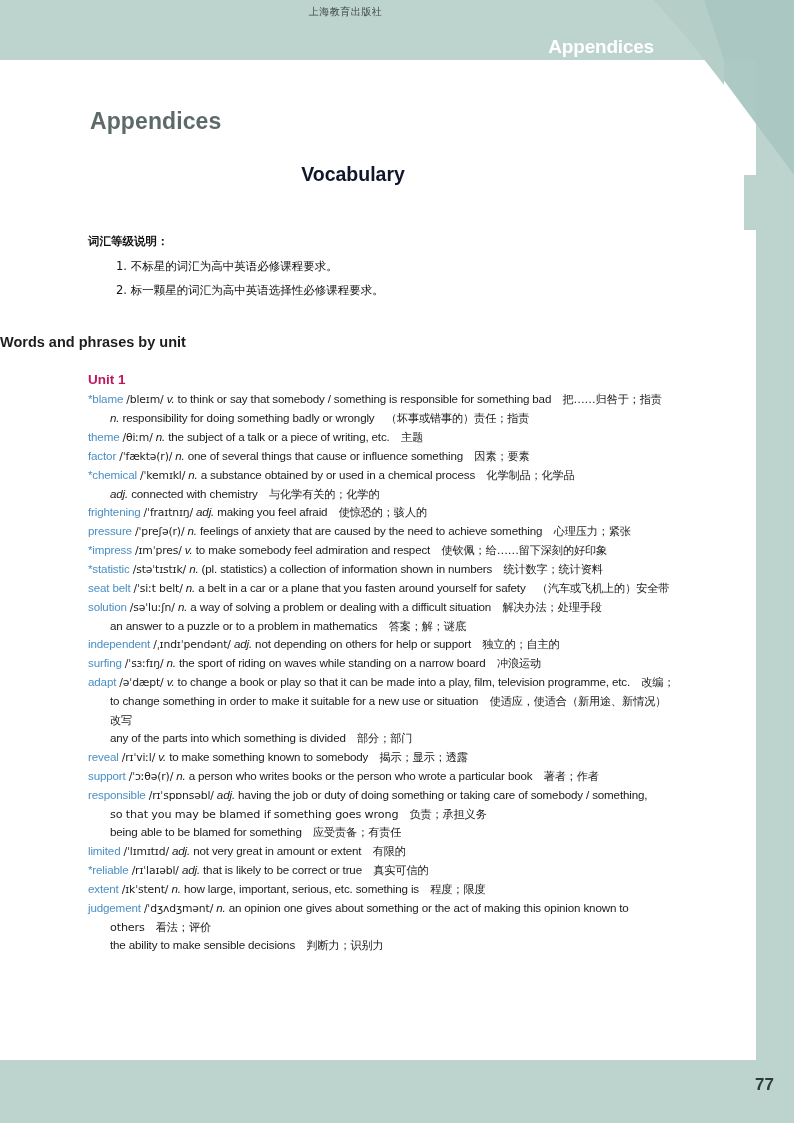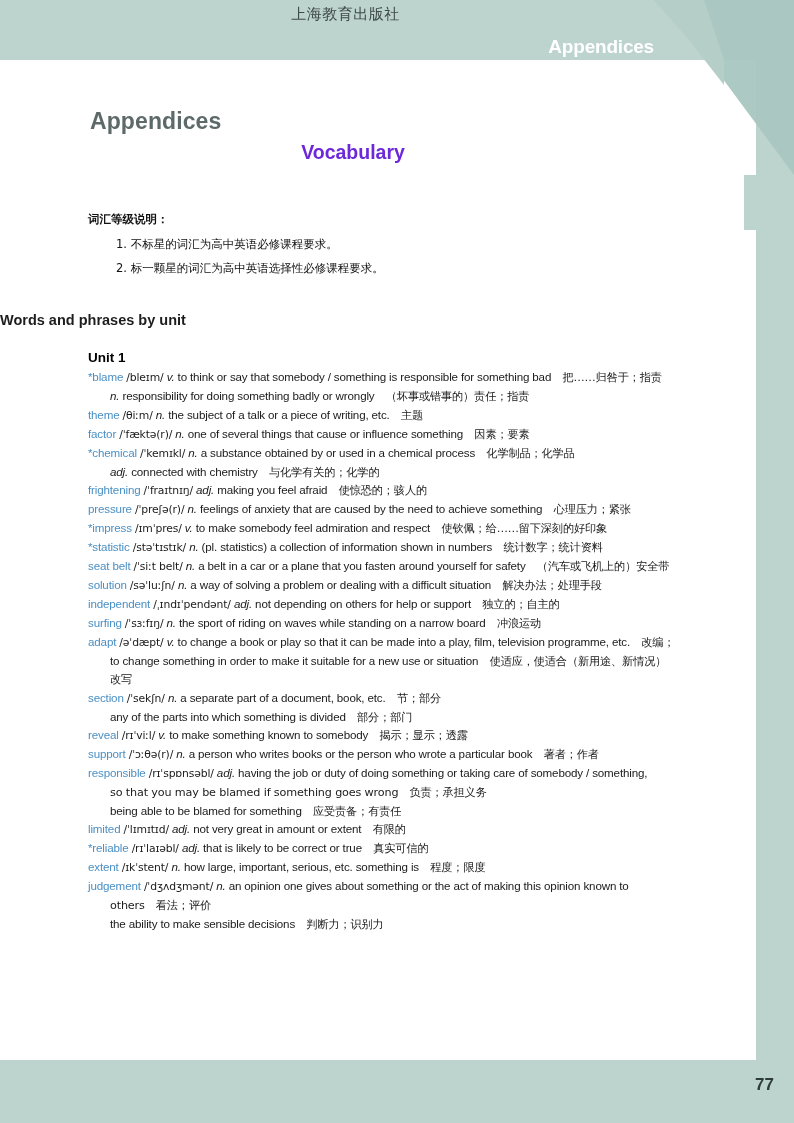--- a/index.html
+++ b/index.html
@@ -26,21 +26,21 @@
     pointer-events: none;
   }
 
   
   .publisher {
     position: absolute;
     top: 5px;
     left: 0;
     width: 691px;
     text-align: center;
-    font-size: 15px;
+    font-size: 10px;
     color: #3f4a4a;
     font-family: "DejaVu Sans", sans-serif;
     letter-spacing: 0.5px;
     z-index: 4;
   }
 
   
   .running-head {
     position: absolute;
     top: 36px;
@@ -85,25 +85,25 @@
 
   .appendices-title {
     margin: 48px 0 0 90px;
     font-size: 23px;
     font-weight: bold;
     color: #5e6a6a;
     letter-spacing: 0.1px;
   }
 
   .vocabulary-title {
-    margin: 6px 0 0 0;
+    margin: 28px 0 0 0;
     text-align: center;
     font-size: 19.5px;
     font-weight: bold;
-    color: #6d28d9;
+    color: #0f172a;
     padding-right: 50px;
   }
 
   .note-block {
     margin: 48px 0 0 88px;
   }
   .note-heading {
     font-size: 11.5px;
     font-weight: bold;
     color: #111;
@@ -124,21 +124,21 @@
     font-size: 14.5px;
     font-weight: bold;
     color: #1d1d1d;
     padding-right: 50px;
   }
 
   .unit-heading {
     margin: 22px 0 3px 88px;
     font-size: 13.5px;
     font-weight: bold;
-    color: #000000;
+    color: #be185d;
   }
 
   .entries {
     margin: 0 0 0 88px;
     width: 640px;
   }
 
   .entry-line {
     font-size: 11.6px;
     line-height: 1.57;
@@ -211,26 +211,26 @@
       <div class="entry-line"><span class="hw">theme</span> <span class="ipa">/θiːm/</span> <span class="pos">n.</span> <span>the subject of a talk or a piece of writing, etc.</span>  <span class="cn">主题</span></div>
       <div class="entry-line"><span class="hw">factor</span> <span class="ipa">/ˈfæktə(r)/</span> <span class="pos">n.</span> <span>one of several things that cause or influence something</span>  <span class="cn">因素；要素</span></div>
       <div class="entry-line"><span class="hw">*chemical</span> <span class="ipa">/ˈkemɪkl/</span> <span class="pos">n.</span> <span>a substance obtained by or used in a chemical process</span>  <span class="cn">化学制品；化学品</span></div>
       <div class="entry-line indent"><span class="pos">adj.</span> <span>connected with chemistry</span>  <span class="cn">与化学有关的；化学的</span></div>
       <div class="entry-line"><span class="hw">frightening</span> <span class="ipa">/ˈfraɪtnɪŋ/</span> <span class="pos">adj.</span> <span>making you feel afraid</span>  <span class="cn">使惊恐的；骇人的</span></div>
       <div class="entry-line"><span class="hw">pressure</span> <span class="ipa">/ˈpreʃə(r)/</span> <span class="pos">n.</span> <span>feelings of anxiety that are caused by the need to achieve something</span>  <span class="cn">心理压力；紧张</span></div>
       <div class="entry-line"><span class="hw">*impress</span> <span class="ipa">/ɪmˈpres/</span> <span class="pos">v.</span> <span>to make somebody feel admiration and respect</span>  <span class="cn">使钦佩；给……留下深刻的好印象</span></div>
       <div class="entry-line"><span class="hw">*statistic</span> <span class="ipa">/stəˈtɪstɪk/</span> <span class="pos">n.</span> <span>(pl. statistics) a collection of information shown in numbers</span>  <span class="cn">统计数字；统计资料</span></div>
       <div class="entry-line"><span class="hw">seat belt</span> <span class="ipa">/ˈsiːt belt/</span> <span class="pos">n.</span> <span>a belt in a car or a plane that you fasten around yourself for safety</span>  <span class="cn">（汽车或飞机上的）安全带</span></div>
       <div class="entry-line"><span class="hw">solution</span> <span class="ipa">/səˈluːʃn/</span> <span class="pos">n.</span> <span>a way of solving a problem or dealing with a difficult situation</span>  <span class="cn">解决办法；处理手段</span></div>
+      <div class="entry-line indent"><span>an answer to a puzzle or to a problem in mathematics</span>  <span class="cn">答案；解；谜底</span></div>
       <div class="entry-line"><span class="hw">independent</span> <span class="ipa">/ˌɪndɪˈpendənt/</span> <span class="pos">adj.</span> <span>not depending on others for help or support</span>  <span class="cn">独立的；自主的</span></div>
       <div class="entry-line"><span class="hw">surfing</span> <span class="ipa">/ˈsɜːfɪŋ/</span> <span class="pos">n.</span> <span>the sport of riding on waves while standing on a narrow board</span>  <span class="cn">冲浪运动</span></div>
       <div class="entry-line wrapline"><span class="hw">adapt</span> <span class="ipa">/əˈdæpt/</span> <span class="pos">v.</span> <span>to change a book or play so that it can be made into a play, film, television programme, etc.</span>  <span class="cn">改编；</span></div>
       <div class="entry-line indent"><span>to change something in order to make it suitable for a new use or situation</span>  <span class="cn">使适应，使适合（新用途、新情况）</span></div>
       <div class="entry-line indent"><span class="cn">改写</span></div>
-      <div class="entry-line"><span class="hw">section</span> <span class="ipa">/ˈsekʃn/</span> <span class="pos">n.</span> <span>a separate part of a document, book, etc.</span>  <span class="cn">节；部分</span></div>
       <div class="entry-line indent"><span>any of the parts into which something is divided</span>  <span class="cn">部分；部门</span></div>
       <div class="entry-line"><span class="hw">reveal</span> <span class="ipa">/rɪˈviːl/</span> <span class="pos">v.</span> <span>to make something known to somebody</span>  <span class="cn">揭示；显示；透露</span></div>
       <div class="entry-line"><span class="hw">support</span> <span class="ipa">/ˈɔːθə(r)/</span> <span class="pos">n.</span> <span>a person who writes books or the person who wrote a particular book</span>  <span class="cn">著者；作者</span></div>
       <div class="entry-line wrapline"><span class="hw">responsible</span> <span class="ipa">/rɪˈspɒnsəbl/</span> <span class="pos">adj.</span> <span>having the job or duty of doing something or taking care of somebody / something,</span></div>
       <div class="entry-line indent"><span class="cn">so that you may be blamed if something goes wrong　负责；承担义务</span></div>
       <div class="entry-line indent"><span>being able to be blamed for something</span>  <span class="cn">应受责备；有责任</span></div>
       <div class="entry-line"><span class="hw">limited</span> <span class="ipa">/ˈlɪmɪtɪd/</span> <span class="pos">adj.</span> <span>not very great in amount or extent</span>  <span class="cn">有限的</span></div>
       <div class="entry-line"><span class="hw">*reliable</span> <span class="ipa">/rɪˈlaɪəbl/</span> <span class="pos">adj.</span> <span>that is likely to be correct or true</span>  <span class="cn">真实可信的</span></div>
       <div class="entry-line"><span class="hw">extent</span> <span class="ipa">/ɪkˈstent/</span> <span class="pos">n.</span> <span>how large, important, serious, etc. something is</span>  <span class="cn">程度；限度</span></div>
       <div class="entry-line wrapline"><span class="hw">judgement</span> <span class="ipa">/ˈdʒʌdʒmənt/</span> <span class="pos">n.</span> <span>an opinion one gives about something or the act of making this opinion known to</span></div>

